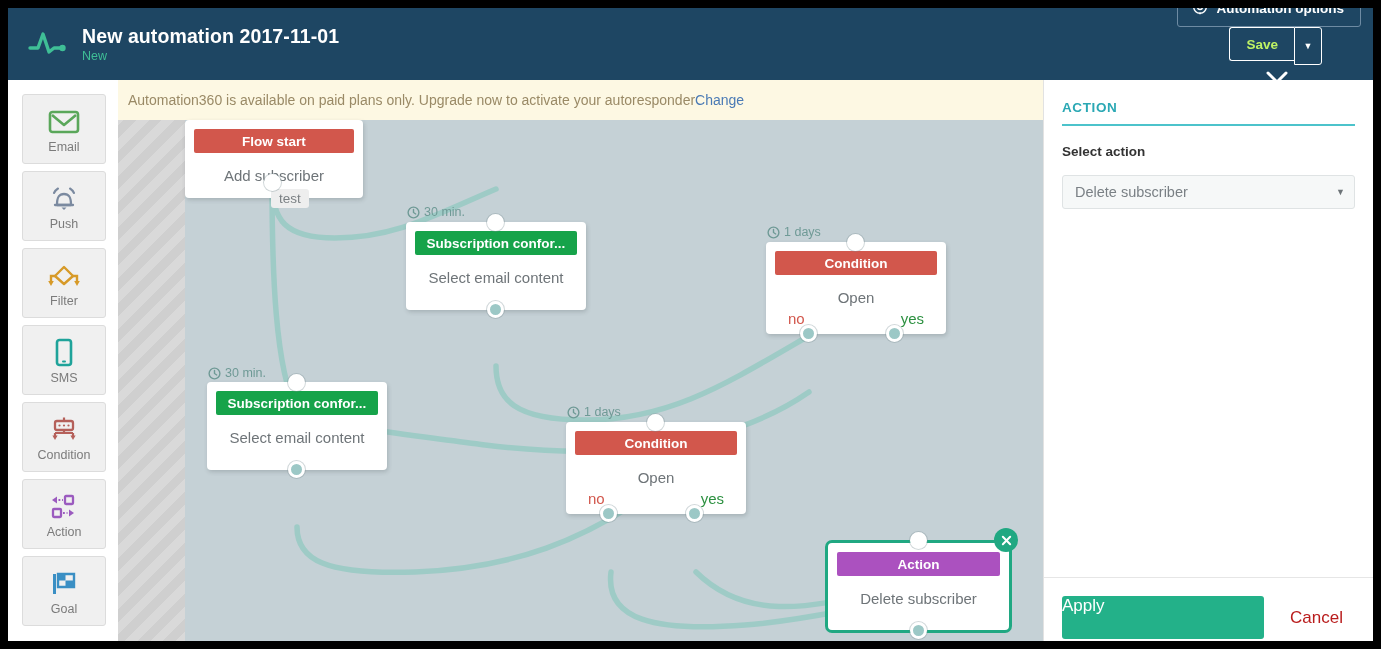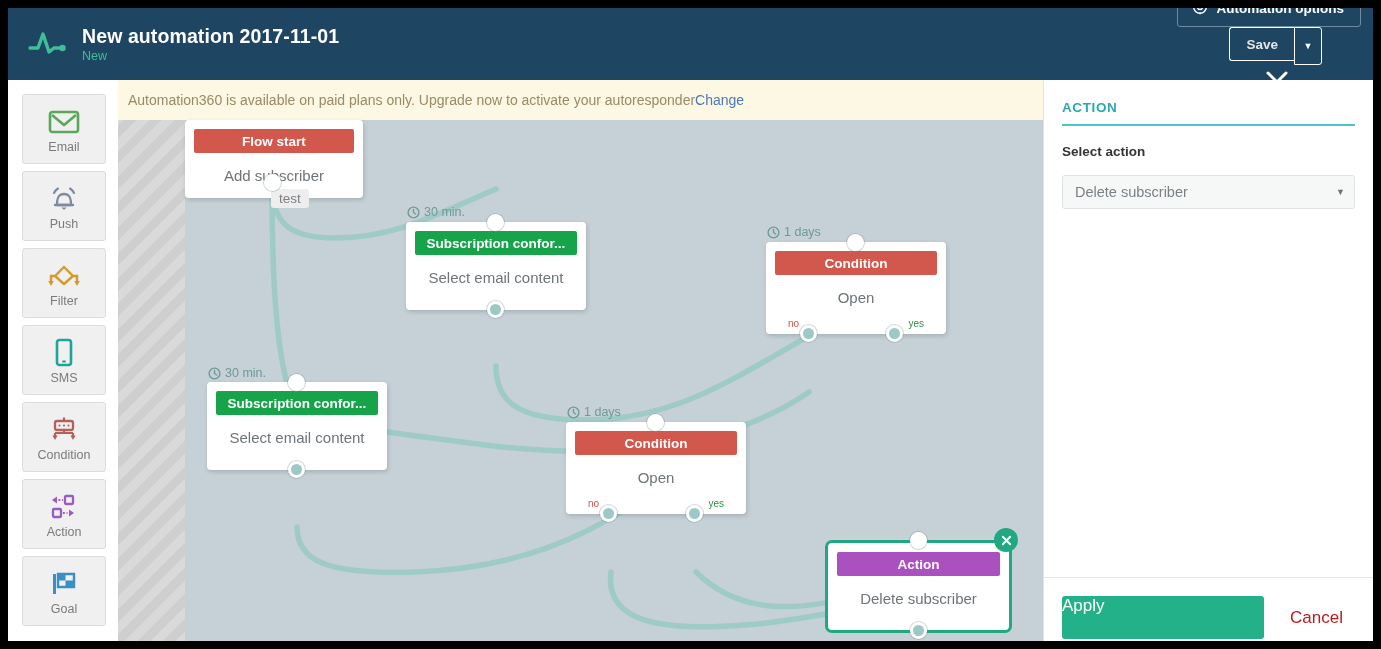--- a/index.html
+++ b/index.html
@@ -46,21 +46,21 @@
     height: 38px; padding: 0 16px 0 14px;
     border: 1px solid #6e8ba3; border-radius: 3px;
     color: #fff; font-size: 13.5px; font-weight: bold;
     background: transparent; cursor: pointer;
   }
   .btn-save-group { display: flex; margin-left: 14px; }
   .btn-save {
     height: 24px; padding: 16px 16px;
     border: 1px solid #ffffff; border-right: none;
     border-radius: 3px 0 0 3px;
-    background: transparent; color: #e5e5e5;
+    background: transparent; color: #bef264;
     font-size: 13.5px; font-weight: bold; cursor: pointer;
     display: flex; align-items: center;
   }
   .btn-caret {
     width: 28px; height: 38px;
     border: 1px solid #ffffff; border-radius: 0 3px 3px 0;
     background: transparent; color: #fff; cursor: pointer;
     display: flex; align-items: center; justify-content: center;
     font-size: 9px;
   }
@@ -137,21 +137,21 @@
     text-align: center;
     font-size: 15px; color: #6e7478;
   }
   .pill {
     display: inline-block; margin-top: 5px;
     background: #eeeeee; border-radius: 3px;
     padding: 2px 8px; font-size: 13.5px; color: #7b8084; margin-left: 32px;
   }
   .branch-row {
     display: flex; justify-content: space-between;
-    padding: 0 22px; margin-top: 12px; font-size: 10px;
+    padding: 0 22px; margin-top: 4px; font-size: 15px;
   }
   .br-no { color: #d2574c; }
   .br-yes { color: #2d9141; }
   .port {
     position: absolute; width: 17px; height: 17px;
     border-radius: 50%; background: #9cc8c6;
     border: 3px solid #ffffff;
     box-shadow: 0 0 0 1px rgba(120,140,145,.35);
   }
   .port.open { background: #ffffff; }

